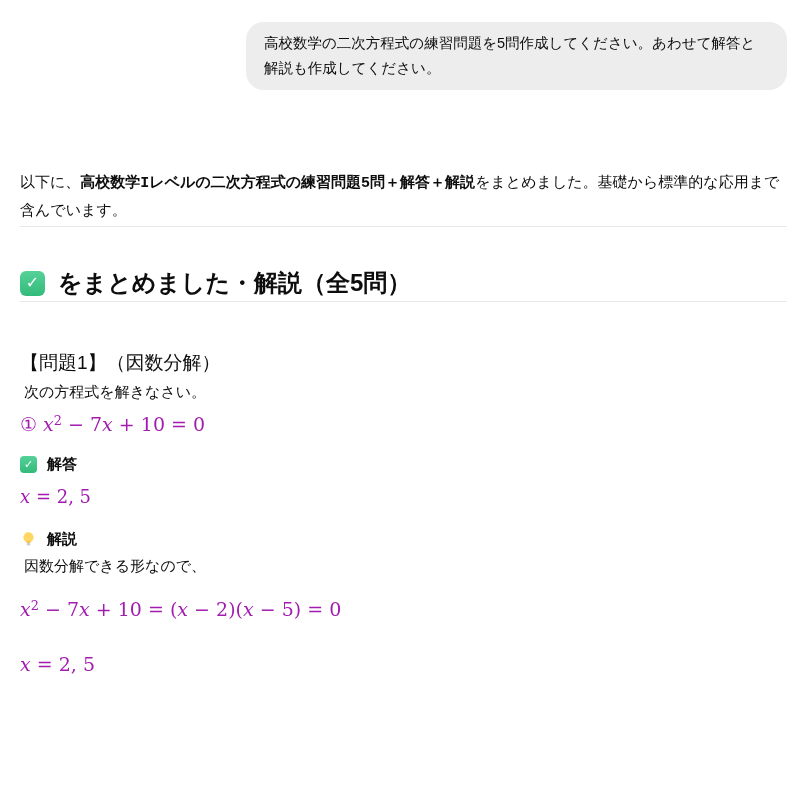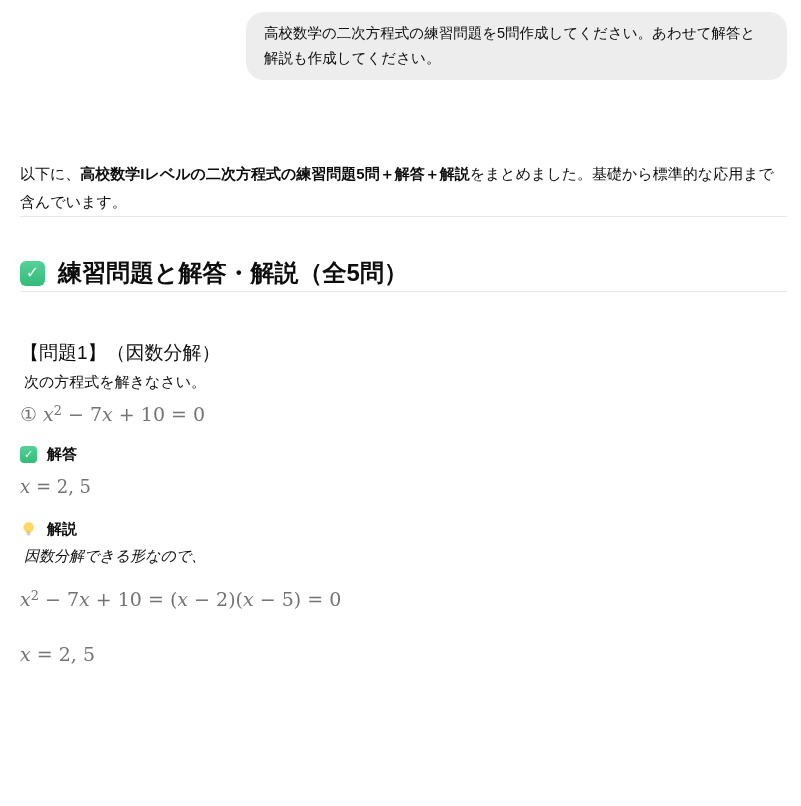--- a/index.html
+++ b/index.html
@@ -4,38 +4,38 @@
 <style>
   * { box-sizing: border-box; }
   html, body {
     margin: 0; padding: 0;
     width: 801px; height: 806px;
     background: #ffffff;
     overflow: hidden;
     font-family: "Liberation Sans", "DejaVu Sans", sans-serif;
     color: #0d0d0d;
   }
-  .page { width: 801px; height: 756px; padding: 12px 14px 0 20px; }
+  .page { width: 801px; height: 756px; padding: 22px 14px 0 20px; }
 
   
   .user-row { display: flex; justify-content: flex-end; }
   .user-bubble {
     background: #ededed;
     border-radius: 18px;
     padding: 9px 18px;
     max-width: 541px;
     font-size: 14.5px;
     line-height: 25px;
     color: #0d0d0d;
   }
   .user-bubble p { margin: 0; }
 
   
   .assistant { margin-top: 80px; }
-  .intro { margin: 0; font-size: 15px; line-height: 28px; }
+  .intro { margin: 0; font-size: 15px; line-height: 28px; font-family: Liberation Mono, monospace; }
   .intro strong { font-weight: 700; }
 
   hr.divider {
     border: none;
     border-top: 1px solid #e8e8e8;
     margin: 0;
   }
   .hr-1 { margin-top: 42px; }
   .hr-2 { margin-top: 34px; }
 
@@ -59,36 +59,36 @@
   .check-emoji.small { width: 17px; height: 17px; border-radius: 4px; }
   .check-emoji.small .check-glyph { font-size: 11px; }
 
   h3.problem-heading {
     margin: 48px 0 0 0;
     font-size: 19px; font-weight: 400; line-height: 26px;
   }
 
   p.body-text { margin: 4px; font-size: 15px; line-height: 24px; }
   .prompt-text { margin-top: 13px; }
-  .explain-text { margin-top: 13px; font-style: italic; }
+  .explain-text { margin-top: 13px; }
   .conclusion-text { margin-top: 21px; }
 
   h4.sub-heading {
     margin: 13px 0 0 0;
     display: flex; align-items: center; gap: 10px;
     font-size: 15px; font-weight: 700; line-height: 22px;
   }
   h4.sub-heading.explain { margin-top: 17px; }
 
   .bulb-emoji { display: inline-flex; width: 17px; height: 17px; flex: 0 0 auto; }
 
   
   .math {
     font-family: "DejaVu Serif", "Liberation Serif", serif;
-    color: #737373;
+    color: #a21caf;
   }
   .math i { font-style: italic; }
   .math sup {
     font-size: 0.68em;
     vertical-align: baseline;
     position: relative;
     top: -0.5em;
     line-height: 0;
   }
   p.math-line { margin: 2px 0 0 0; font-size: 19px; line-height: 32px; }
@@ -113,21 +113,21 @@
   <div class="assistant">
 
     <p class="intro"><span>以下に、</span><strong>高校数学Iレベルの二次方程式の練習問題5問＋解答＋解説</strong><span>をまとめました。基礎から標準的な応用まで含んでいます。</span></p>
 
     <hr class="divider hr-1">
 
     <h2 class="section-heading">
       <span class="check-emoji">
           <span class="check-glyph">✓</span>
         </span>
-      <span>練習問題と解答・解説（全5問）</span>
+      <span>をまとめました・解説（全5問）</span>
     </h2>
 
     <hr class="divider hr-2">
 
     <h3 class="problem-heading">【問題1】（因数分解）</h3>
 
     <p class="body-text prompt-text">次の方程式を解きなさい。</p>
 
     <p class="math math-line">① <i>x</i><sup>2</sup> − 7<i>x</i> + 10 = 0</p>
 

